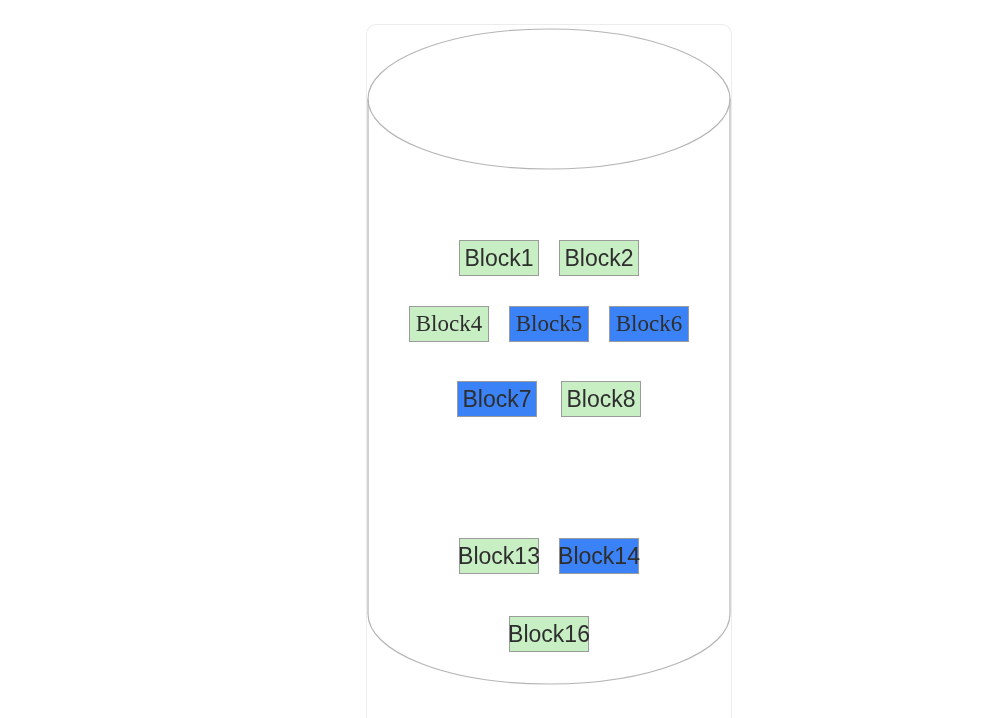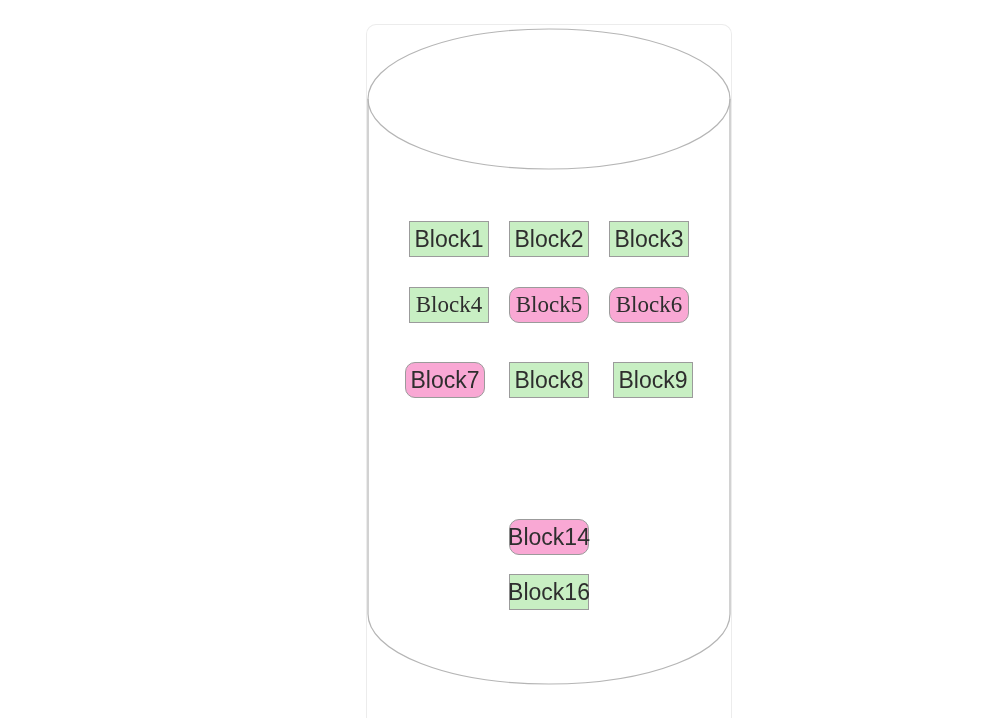--- a/index.html
+++ b/index.html
@@ -57,77 +57,75 @@
     height: 36px;
     border: 1px solid #9b9b9b;
     display: flex;
     align-items: center;
     justify-content: center;
     font-size: 23px;
     line-height: 36px;
     color: #2e2e2e;
     white-space: nowrap;
     overflow: visible;
+    margin-top: 19px;
   }
   .block.filled { background: #c8efc3; }
-  .block.empty  { background: #f9a8d4; border-radius: 10px; }
+  .block.empty  { background: #3b82f6; }
 </style>
 </head>
 <body>
 
 <div class="page">
   <div class="canvas-panel">
 
     <svg class="cylinder-svg" viewBox="0 0 364 694">
       <ellipse cx="182" cy="74" rx="181" ry="70" fill="none" stroke="#b5b5b5" stroke-width="1.2"></ellipse>
       <path d="M 1 74 L 1 589 A 181 70 0 0 0 363 589 L 363 74" fill="none" stroke="#b5b5b5" stroke-width="1.2"></path>
     </svg>
 
     <div class="blocks-layer">
         <div class="block-row" style="top: 196px;">
           <div class="block filled">
             <span>Block1</span>
           </div>
           <div class="block filled">
             <span>Block2</span>
           </div>
-          <div class="block filled">
-            <span>Block3</span>
-          </div>
         </div>
         <div class="block-row" style="top: 262px; font-family: Liberation Serif, serif;">
           <div class="block filled">
             <span>Block4</span>
           </div>
           <div class="block empty">
             <span>Block5</span>
           </div>
           <div class="block empty">
             <span>Block6</span>
           </div>
         </div>
         <div class="block-row" style="top: 337px; gap: 24px;">
           <div class="block empty">
             <span>Block7</span>
           </div>
           <div class="block filled">
             <span>Block8</span>
           </div>
-          <div class="block filled">
-            <span>Block9</span>
-          </div>
         </div>
         <div class="block-row" style="top: 414px;">
         </div>
         <div class="block-row" style="top: 494px;">
+          <div class="block filled">
+            <span>Block13</span>
+          </div>
           <div class="block empty">
             <span>Block14</span>
           </div>
         </div>
-        <div class="block-row" style="top: 549px;">
+        <div class="block-row" style="top: 572px;">
           <div class="block filled">
             <span>Block16</span>
           </div>
         </div>
       </div>
 
   </div>
 </div>
 
 </body></html>

